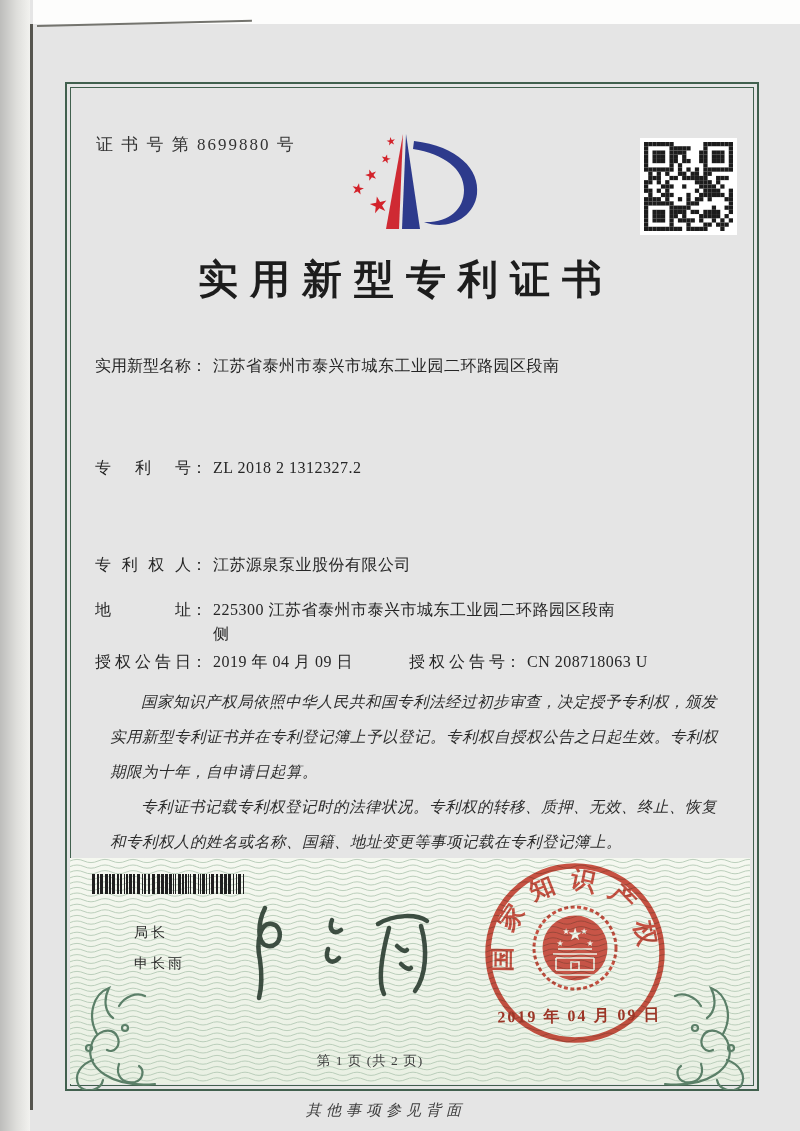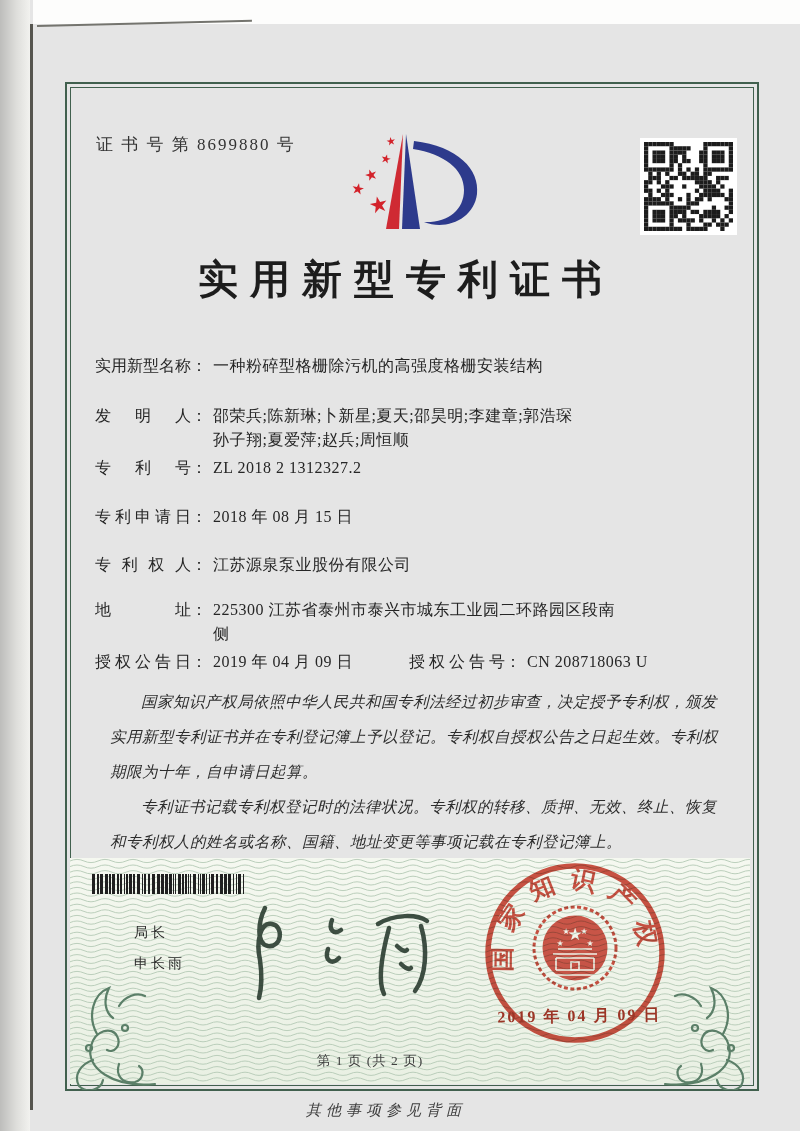--- a/index.html
+++ b/index.html
@@ -322,31 +322,24 @@
       <rect x="50.62" y="88.76" width="4.24" height="4.24" fill="#1c1c1c"></rect>
       <rect x="54.86" y="88.76" width="4.24" height="4.24" fill="#1c1c1c"></rect>
       <rect x="59.10" y="88.76" width="4.24" height="4.24" fill="#1c1c1c"></rect>
       <rect x="63.33" y="88.76" width="4.24" height="4.24" fill="#1c1c1c"></rect>
       <rect x="80.29" y="88.76" width="4.24" height="4.24" fill="#1c1c1c"></rect>
     </svg>
 
   <div class="title">实用新型专利证书</div>
 
   <div class="row" style="top:354px">
-    <span class="flabel">实用新型名称</span><span class="fcolon">：</span><span class="fvalue">一种粉碎型格栅除污机的高强度格栅安装结构</span>
-  </div>
-  <div class="row" style="top:404px">
-    <span class="flabel">发明人</span><span class="fcolon">：</span><span class="fvalue">邵荣兵;陈新琳;卜新星;夏天;邵昊明;李建章;郭浩琛
-孙子翔;夏爱萍;赵兵;周恒顺</span>
+    <span class="flabel">实用新型名称</span><span class="fcolon">：</span><span class="fvalue">江苏省泰州市泰兴市城东工业园二环路园区段南</span>
   </div>
   <div class="row" style="top:456px">
     <span class="flabel">专利号</span><span class="fcolon">：</span><span class="fvalue">ZL 2018 2 1312327.2</span>
-  </div>
-  <div class="row" style="top:505px">
-    <span class="flabel">专利申请日</span><span class="fcolon">：</span><span class="fvalue">2018 年 08 月 15 日</span>
   </div>
   <div class="row" style="top:553px">
     <span class="flabel">专利权人</span><span class="fcolon">：</span><span class="fvalue">江苏源泉泵业股份有限公司</span>
   </div>
   <div class="row" style="top:598px">
     <span class="flabel">地址</span><span class="fcolon">：</span><span class="fvalue">225300  江苏省泰州市泰兴市城东工业园二环路园区段南
 侧</span>
   </div>
   <div class="row" style="top:650px">
     <span class="flabel">授权公告日</span><span class="fcolon">：</span><span class="fvalue">2019 年 04 月 09 日</span><span class="flabel2">授权公告号</span><span class="fcolon">：</span><span class="fvalue">CN 208718063 U</span>

